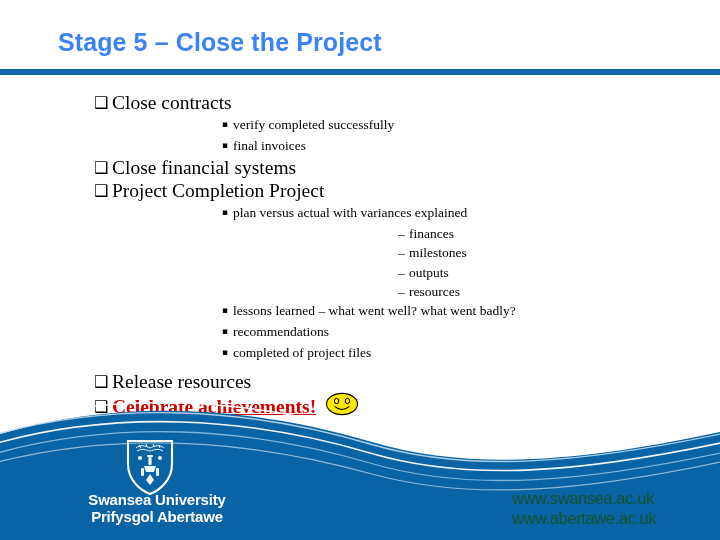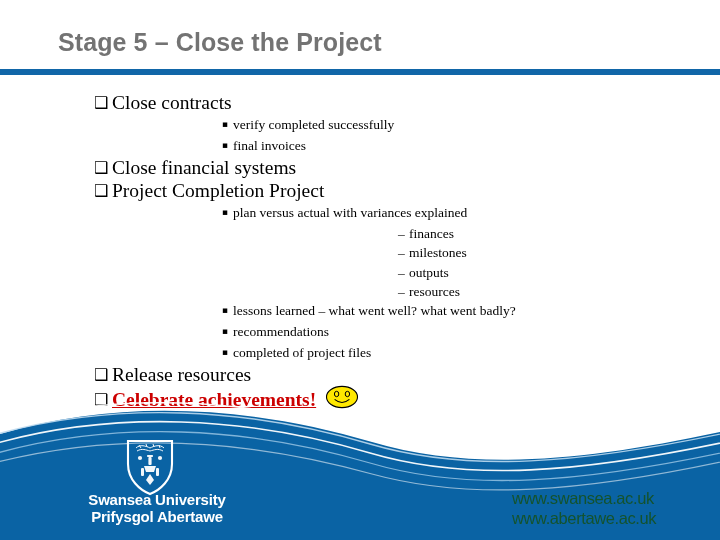--- a/index.html
+++ b/index.html
@@ -30,21 +30,21 @@
     width: 720px;
     height: 44px;
   }
   #slide-title {
     position: absolute;
     left: 58px; top: 0;
     font-family: "Liberation Sans", sans-serif;
     font-weight: bold;
     font-size: 25px;
     line-height: 32px;
-    color: #737373;
+    color: #3b82f6;
     letter-spacing: 0.1px;
     white-space: nowrap;
     text-align: right;
   }
   #title-rule {
     position: absolute;
     left: 0; top: 69px;
     width: 720px;
     height: 6px;
     background: #1166a8;
@@ -99,21 +99,21 @@
     font-size: 13.5px;
     line-height: 19.3px;
     font-family: "Liberation Serif", serif;
   }
   .l3 .bullet {
     width: 11px;
     font-size: 13.5px;
     font-family: "Liberation Serif", serif;
   }
 
-  .gap-before-release { }
+  .gap-before-release { margin-top: 7px; }
 
   .celebrate-text {
     color: #cc0000;
     font-weight: bold;
     text-decoration: underline;
   }
 
   
   #smiley {
     display: inline-block;

